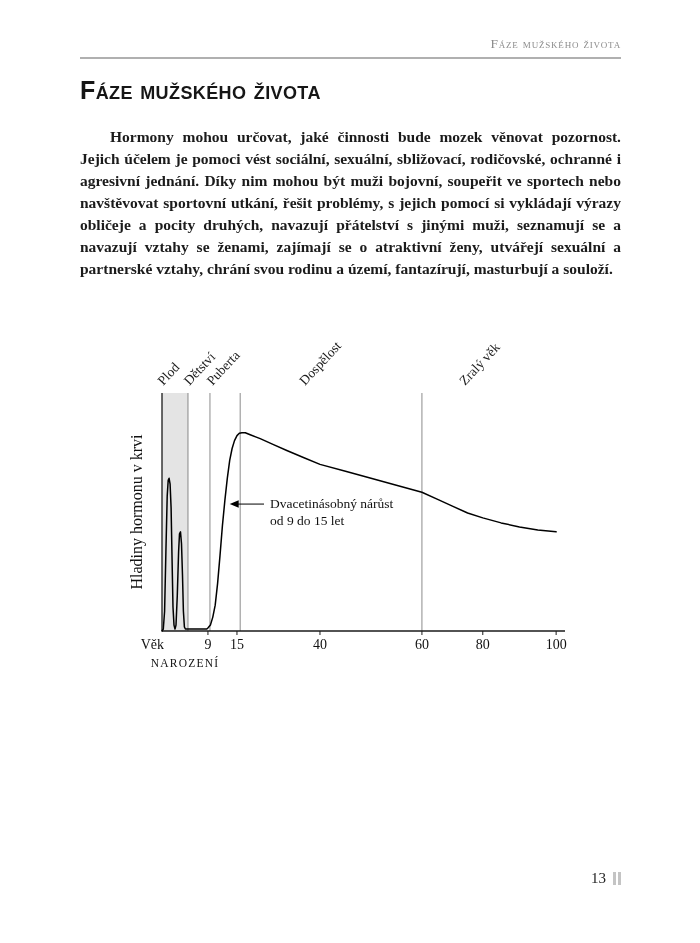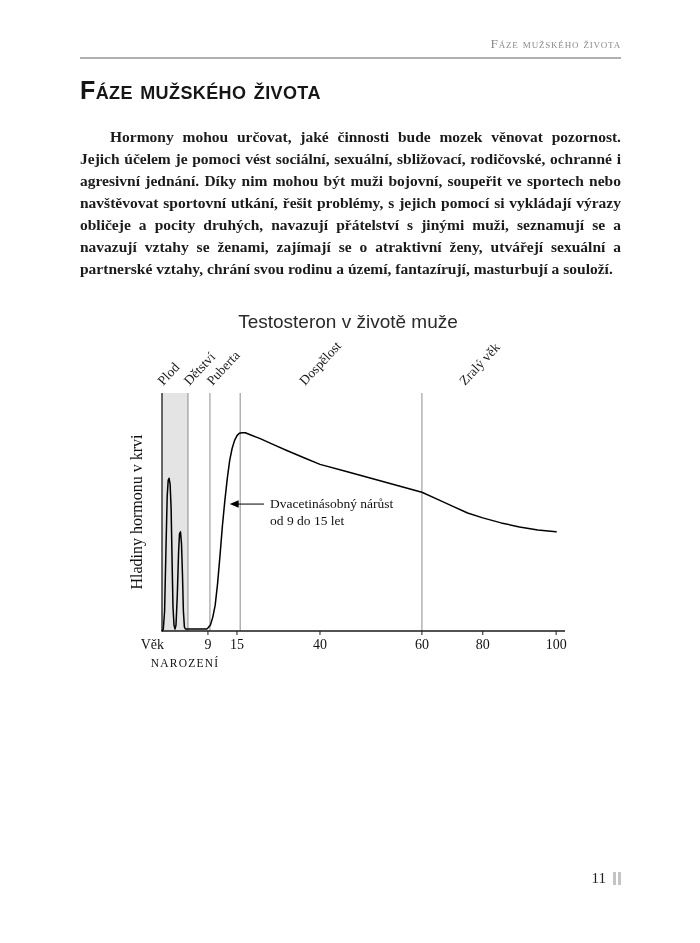--- a/index.html
+++ b/index.html
@@ -49,21 +49,20 @@
     border-left:3px solid #c4c4c4; border-right:3px solid #c4c4c4; }
 </style>
 </head>
 <body>
 
 <div class="page">
   <div class="running-header">Fáze mužského života</div>
   <div class="header-rule"></div>
   <h1 class="heading">Fáze mužského života</h1>
   <p class="body-text" lang="cs">Hormony mohou určovat, jaké činnosti bude mozek věnovat pozornost. Jejich účelem je pomoci vést sociální, sexuální, sbližovací, rodičovské, ochranné i agresivní jednání. Díky nim mohou být muži bojovní, soupeřit ve sportech nebo navštěvovat sportovní utkání, řešit problémy, s jejich pomocí si vykládají výrazy obličeje a pocity druhých, navazují přátelství s jinými muži, seznamují se a navazují vztahy se ženami, zajímají se o atraktivní ženy, utvářejí sexuální a partnerské vztahy, chrání svou rodinu a území, fantazírují, masturbují a souloží.</p>
-  <div class="chart-title">Testosteron v životě muže</div>
   <svg id="chart-svg" width="520" height="330" viewBox="0 0 520 330">
       <rect x="74" y="45" width="25.993499999999997" height="238" fill="#e4e4e4"></rect>
       <line x1="99.9935" y1="45" x2="99.9935" y2="283" stroke="#6f6f6f" stroke-width="0.8"></line>
       <line x1="121.957" y1="45" x2="121.957" y2="283" stroke="#6f6f6f" stroke-width="0.8"></line>
       <line x1="152.18200000000002" y1="45" x2="152.18200000000002" y2="283" stroke="#6f6f6f" stroke-width="0.8"></line>
       <line x1="333.935" y1="45" x2="333.935" y2="283" stroke="#6f6f6f" stroke-width="0.8"></line>
       <line x1="74" y1="45" x2="74" y2="283" stroke="#1a1a1a" stroke-width="1.3"></line>
       <line x1="74" y1="283" x2="477" y2="283" stroke="#1a1a1a" stroke-width="1.3"></line>
       <line x1="119.94200000000001" y1="283" x2="119.94200000000001" y2="287" stroke="#1a1a1a" stroke-width="1"></line>
       <text x="119.94200000000001" y="301" text-anchor="middle" class="ax-label">9</text>
@@ -85,16 +84,16 @@
       <text transform="translate(124.375 38) rotate(-47)" class="phase-label">Puberta</text>
       <text transform="translate(217.065 38) rotate(-47)" class="phase-label">Dospělost</text>
       <text transform="translate(377.056 38) rotate(-47)" class="phase-label">Zralý věk</text>
       <path d="M 74.0 283.0 L 75.3 281.0 L 76.6 263.2 L 77.9 203.7 L 79.2 148.1 L 80.2 132.3 L 81.1 130.3 L 82.1 136.2 L 83.1 160.0 L 84.1 213.6 L 85.0 259.2 L 86.0 277.1 L 87.0 281.0 L 88.0 277.1 L 89.3 247.3 L 90.6 203.7 L 91.5 185.8 L 92.5 183.8 L 93.5 195.7 L 94.5 227.5 L 95.4 263.2 L 96.4 279.0 L 97.4 281.0 L 100.0 281.0 L 106.6 281.0 L 113.3 281.0 L 118.8 281.0 L 119.9 280.0 L 122.4 277.1 L 124.8 269.1 L 127.2 257.2 L 129.6 235.4 L 132.0 207.6 L 134.4 177.9 L 136.9 152.1 L 139.3 130.3 L 141.7 112.4 L 144.1 100.5 L 146.5 92.6 L 149.0 87.6 L 151.3 85.3 L 153.9 84.7 L 157.3 84.7 L 162.2 86.7 L 172.2 90.6 L 185.5 96.6 L 198.8 102.5 L 215.4 109.5 L 232.0 116.4 L 257.5 123.3 L 283.0 130.3 L 308.4 137.2 L 333.9 144.2 L 349.1 151.1 L 364.4 158.1 L 379.6 165.0 L 394.8 169.9 L 413.1 174.9 L 431.5 178.9 L 449.8 181.9 L 468.1 183.8" fill="none" stroke="#000000" stroke-width="1.5" stroke-linejoin="round" stroke-linecap="round"></path>
       <line x1="149.704" y1="156.06666666666666" x2="176.00400000000002" y2="156.06666666666666" stroke="#000" stroke-width="1"></line>
       <polygon points="141.704,156.06666666666666 150.704,152.26666666666665 150.704,159.86666666666667" fill="#000"></polygon>
       <text x="182.00400000000002" y="160.06666666666666" class="anno-text">Dvacetinásobný nárůst</text>
       <text x="182.00400000000002" y="177.06666666666666" class="anno-text">od 9 do 15 let</text>
     </svg>
   <div class="footer">
-    <span class="page-number">11</span>
+    <span class="page-number">13</span>
     <span class="footer-mark"></span>
   </div>
 </div>
 
 </body></html>

